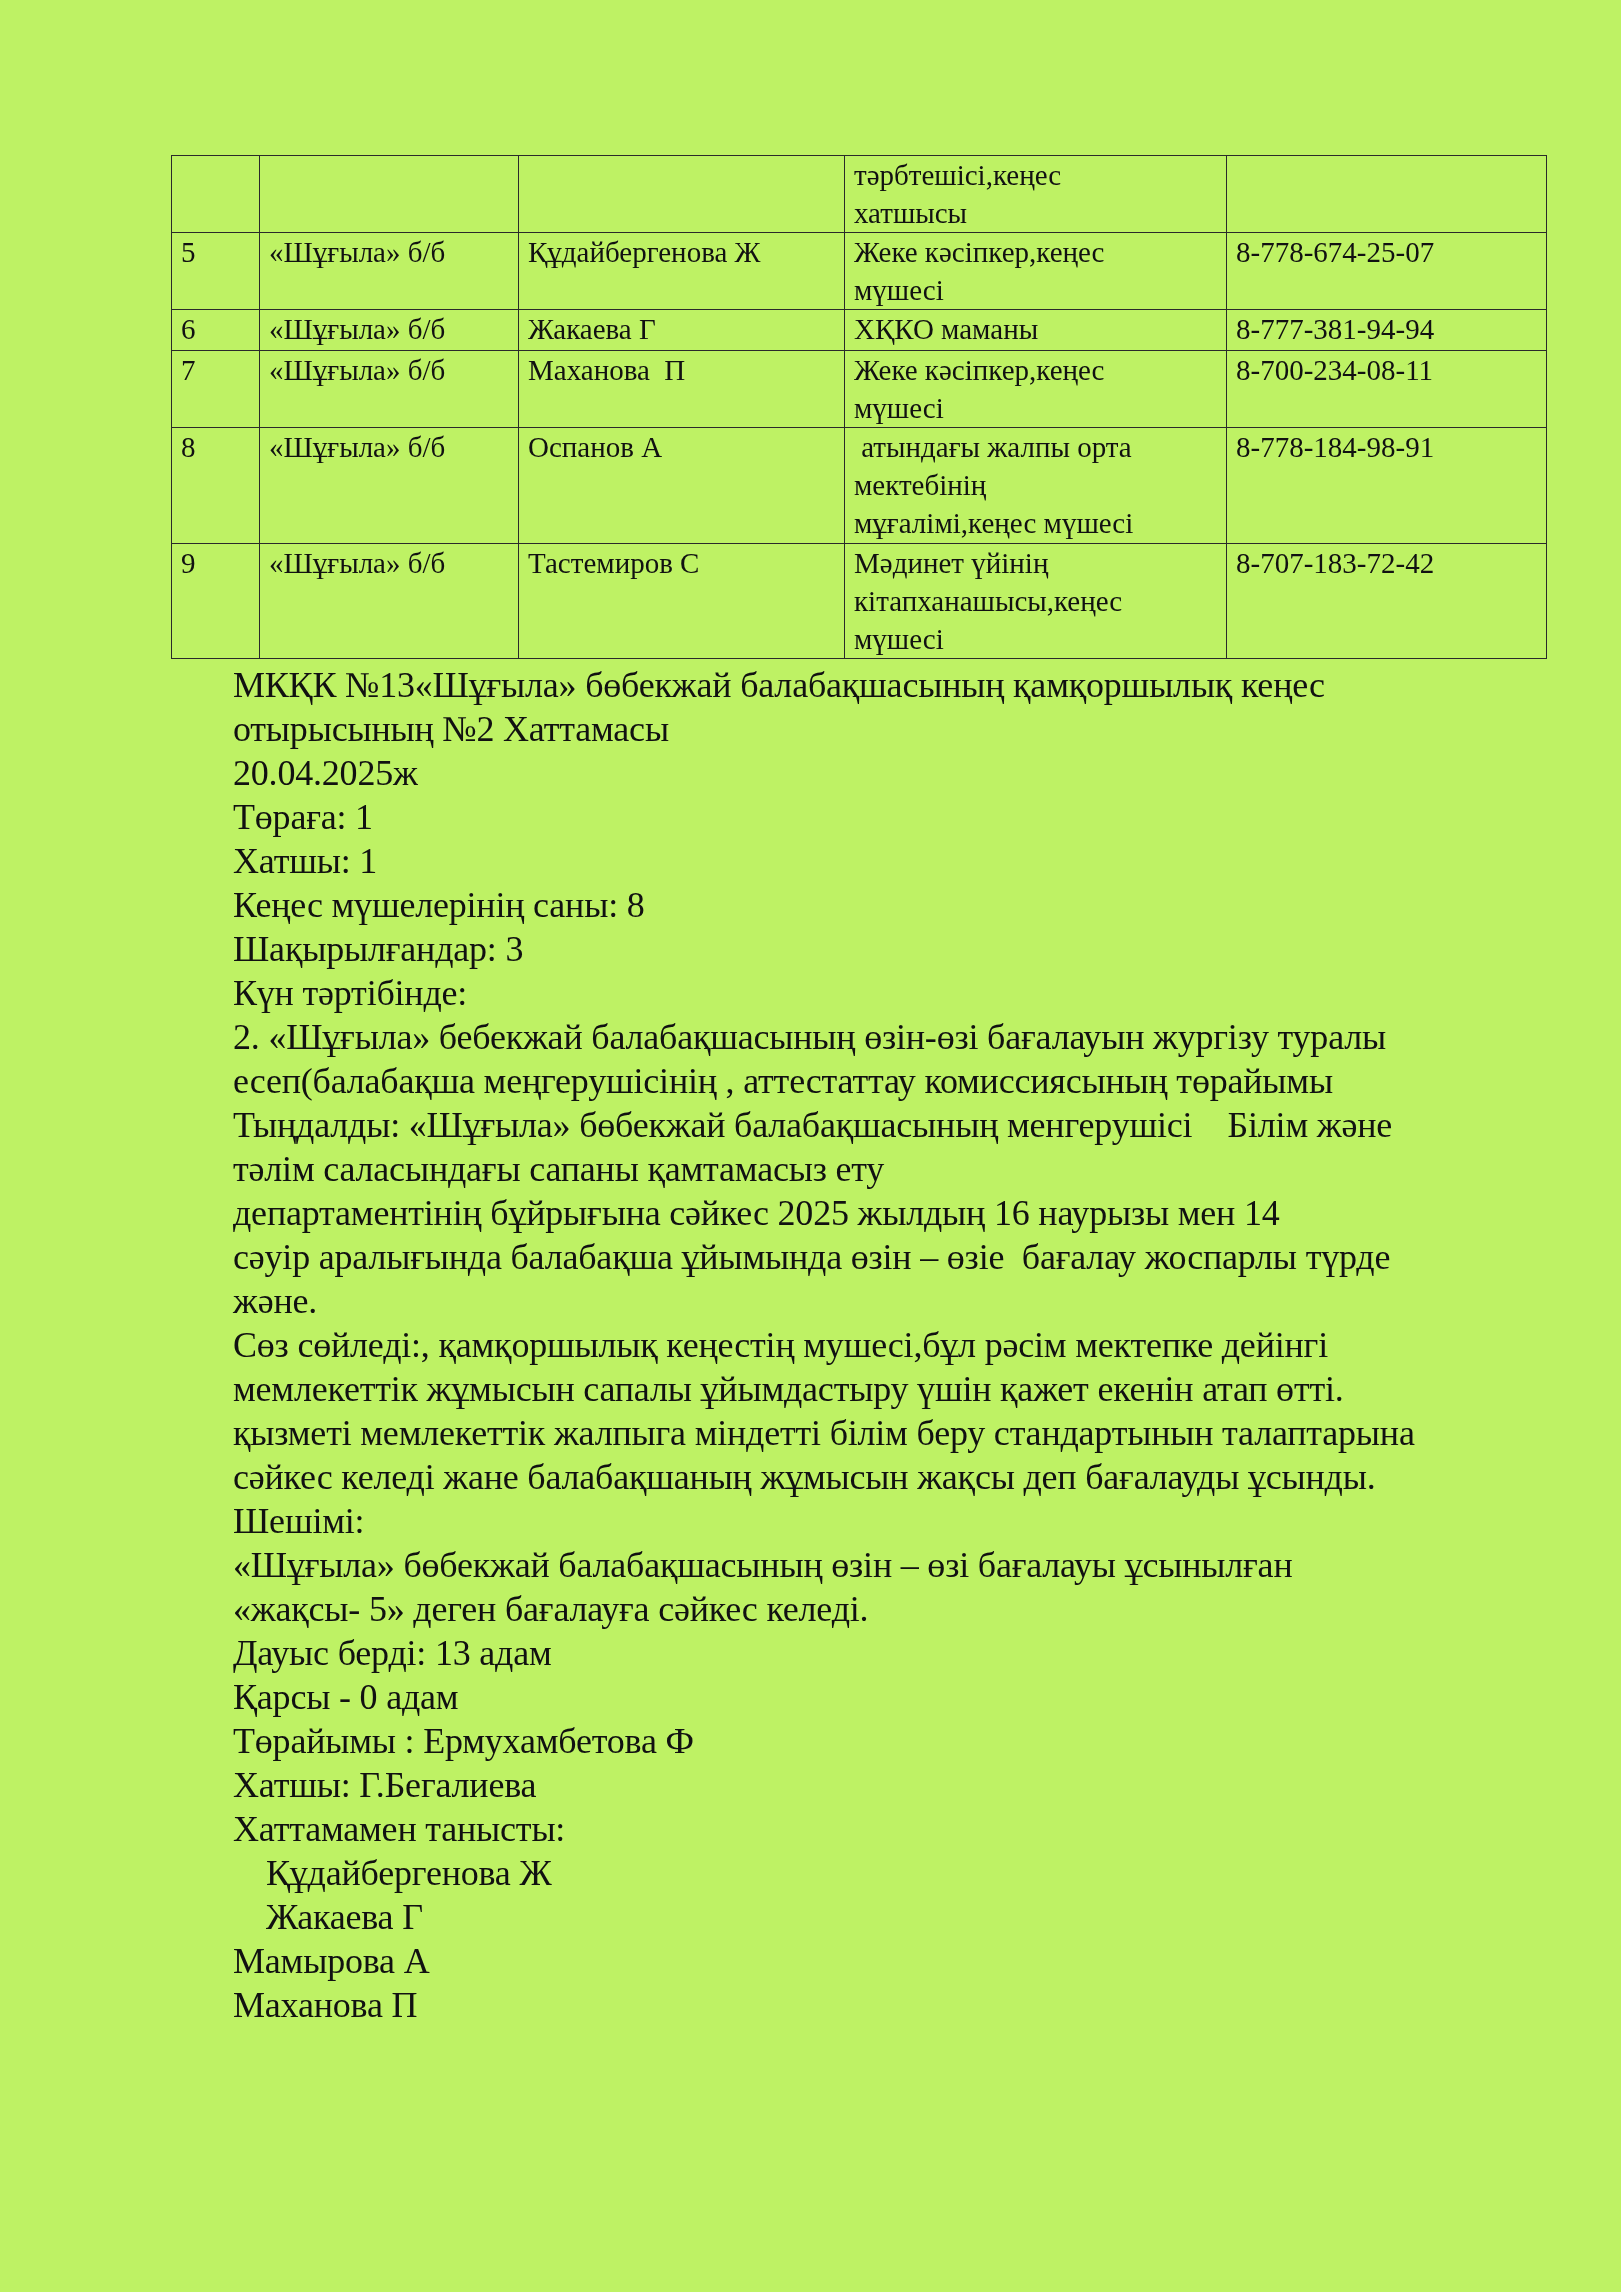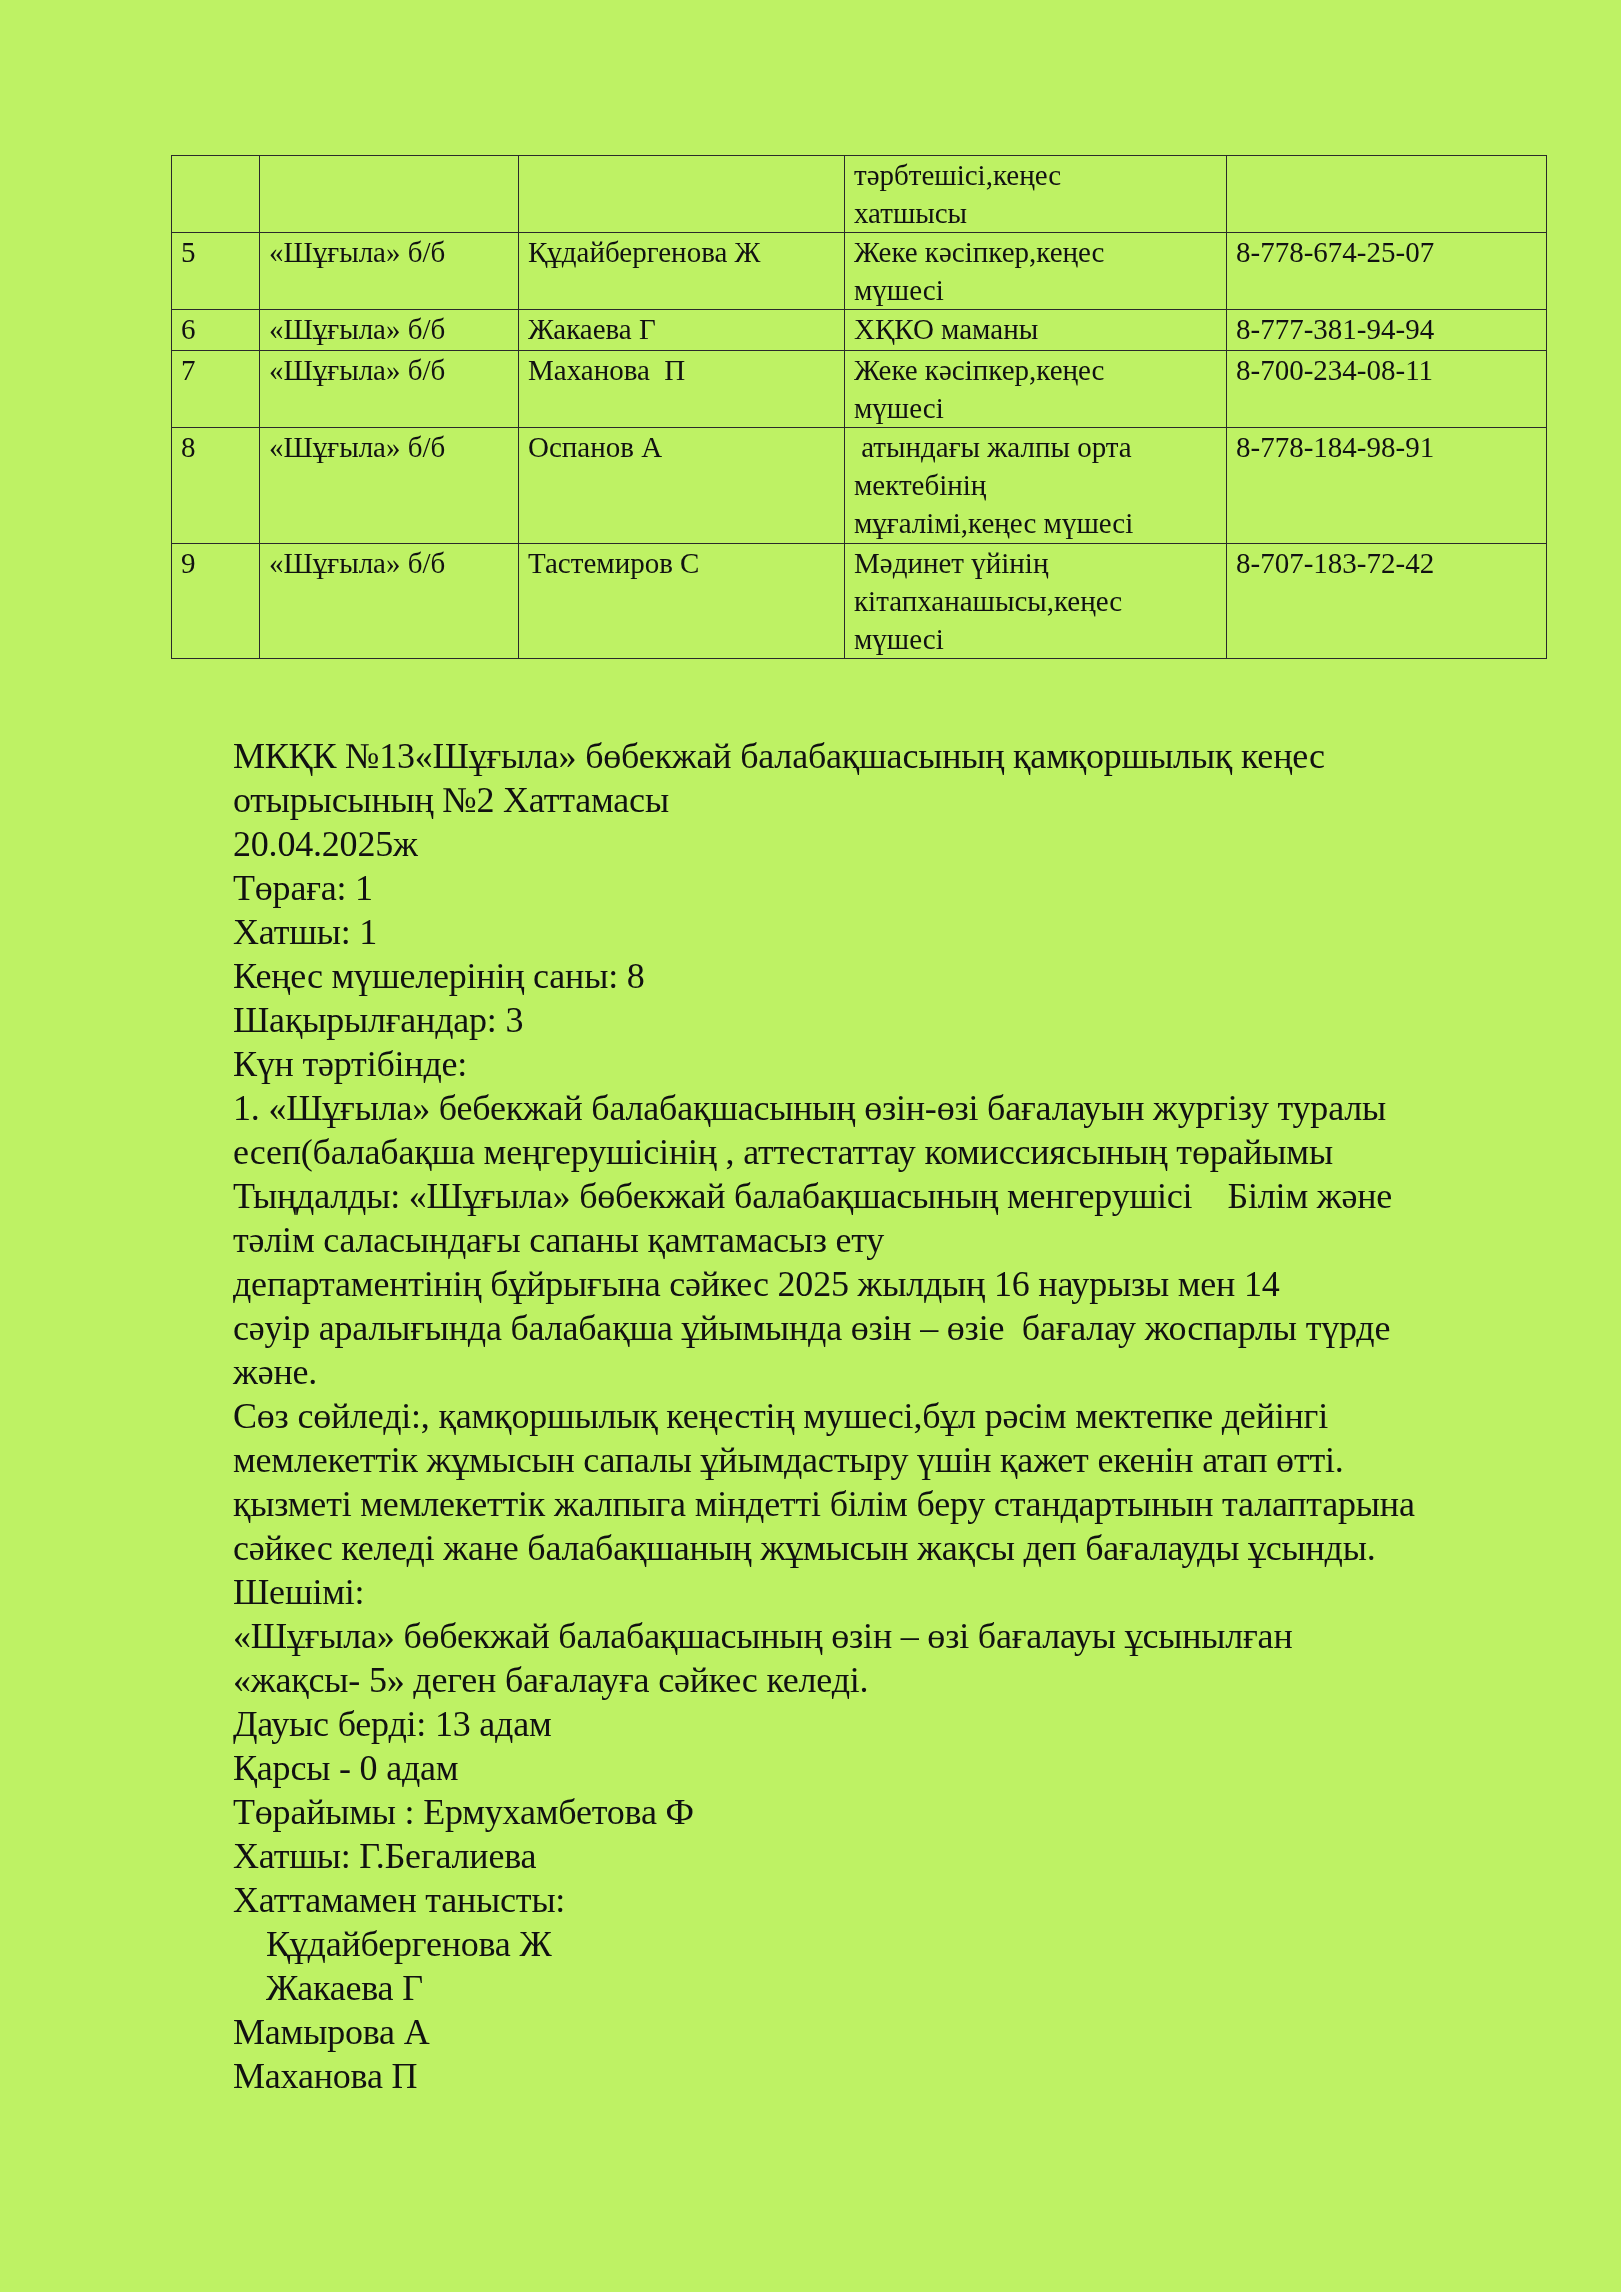--- a/index.html
+++ b/index.html
@@ -27,21 +27,21 @@
   .tbl tr.r0 td { height: 76px; }
   .tbl tr.r1 td { height: 76px; }
   .tbl tr.r2 td { height: 40px; }
   .tbl tr.r3 td { height: 75px; }
   .tbl tr.r4 td { height: 115px; }
   .tbl tr.r5 td { height: 114px; }
   .tbl td .ln { display: block; }
 
   
   .body-text {
-    position: absolute; left: 233px; top: 734px; width: 1325px;
+    position: absolute; left: 233px; top: 663px; width: 1325px;
     font-size: 36px; line-height: 44px; letter-spacing: -0.2px;
   }
   .body-text .line { display: block; white-space: pre; }
   .body-text .indent { padding-left: 33px; }
 </style>
 </head>
 <body>
 
 <div class="page">
 
@@ -120,21 +120,21 @@
 
   <div class="body-text">
     <span class="line">МКҚК №13«Шұғыла» бөбекжай балабақшасының қамқоршылық кеңес</span>
     <span class="line">отырысының №2 Хаттамасы</span>
     <span class="line">20.04.2025ж</span>
     <span class="line">Төраға: 1</span>
     <span class="line">Хатшы: 1</span>
     <span class="line">Кеңес мүшелерінің саны: 8</span>
     <span class="line">Шақырылғандар: 3</span>
     <span class="line">Күн тәртібінде:</span>
-    <span class="line">1. «Шұғыла» бебекжай балабақшасының өзін-өзі бағалауын жургізу туралы</span>
+    <span class="line">2. «Шұғыла» бебекжай балабақшасының өзін-өзі бағалауын жургізу туралы</span>
     <span class="line">есеп(балабақша меңгерушісінің , аттестаттау комиссиясының төрайымы</span>
     <span class="line">Тыңдалды: «Шұғыла» бөбекжай балабақшасының менгерушісі    Білім және</span>
     <span class="line">тәлім саласындағы сапаны қамтамасыз ету</span>
     <span class="line">департаментінің бұйрығына сәйкес 2025 жылдың 16 наурызы мен 14</span>
     <span class="line">сәуір аралығында балабақша ұйымында өзін – өзіе  бағалау жоспарлы түрде</span>
     <span class="line">және.</span>
     <span class="line">Сөз сөйледі:, қамқоршылық кеңестің мушесі,бұл рәсім мектепке дейінгі</span>
     <span class="line">мемлекеттік жұмысын сапалы ұйымдастыру үшін қажет екенін атап өтті.</span>
     <span class="line">қызметі мемлекеттік жалпыга міндетті білім беру стандартынын талаптарына</span>
     <span class="line">сәйкес келеді жане балабақшаның жұмысын жақсы деп бағалауды ұсынды.</span>

